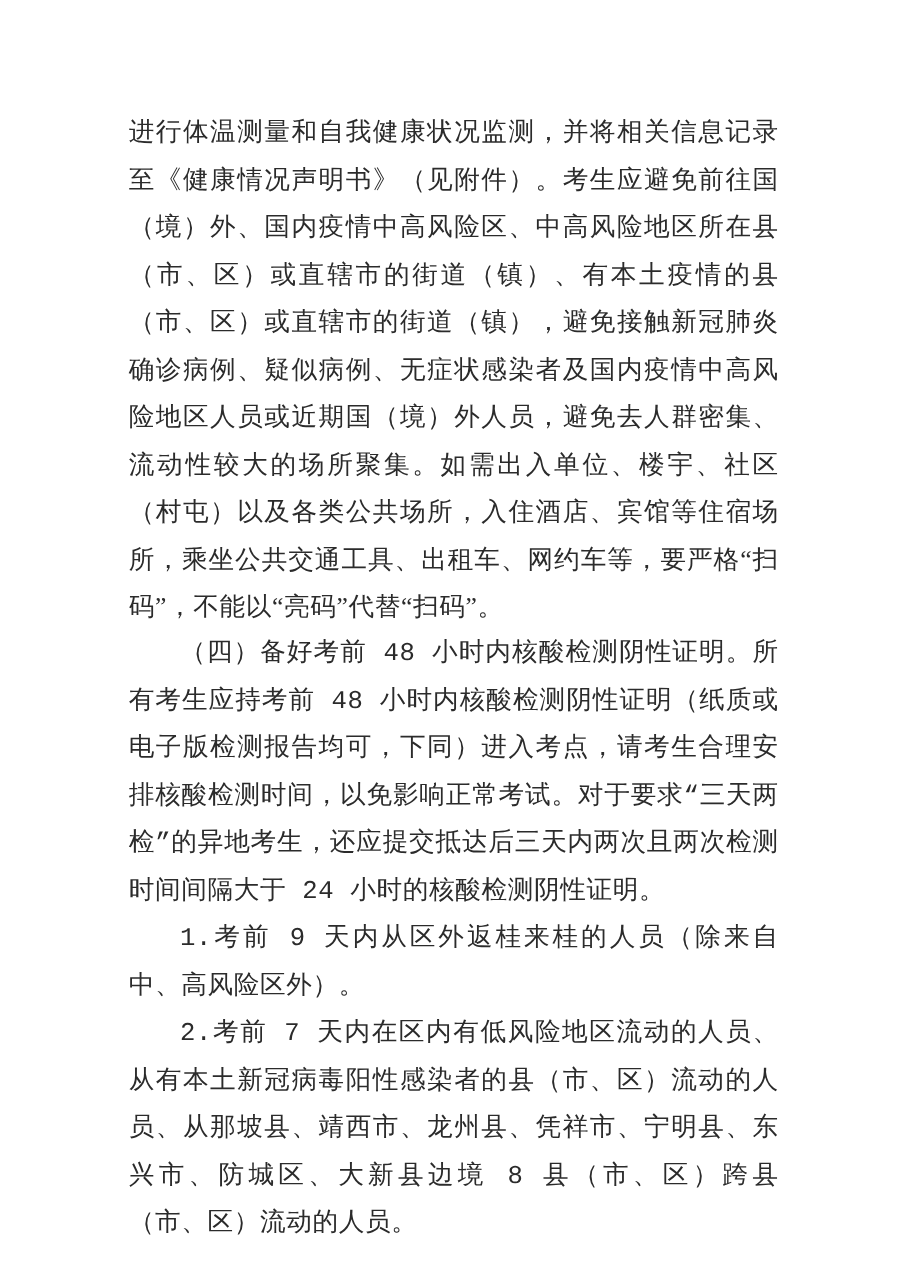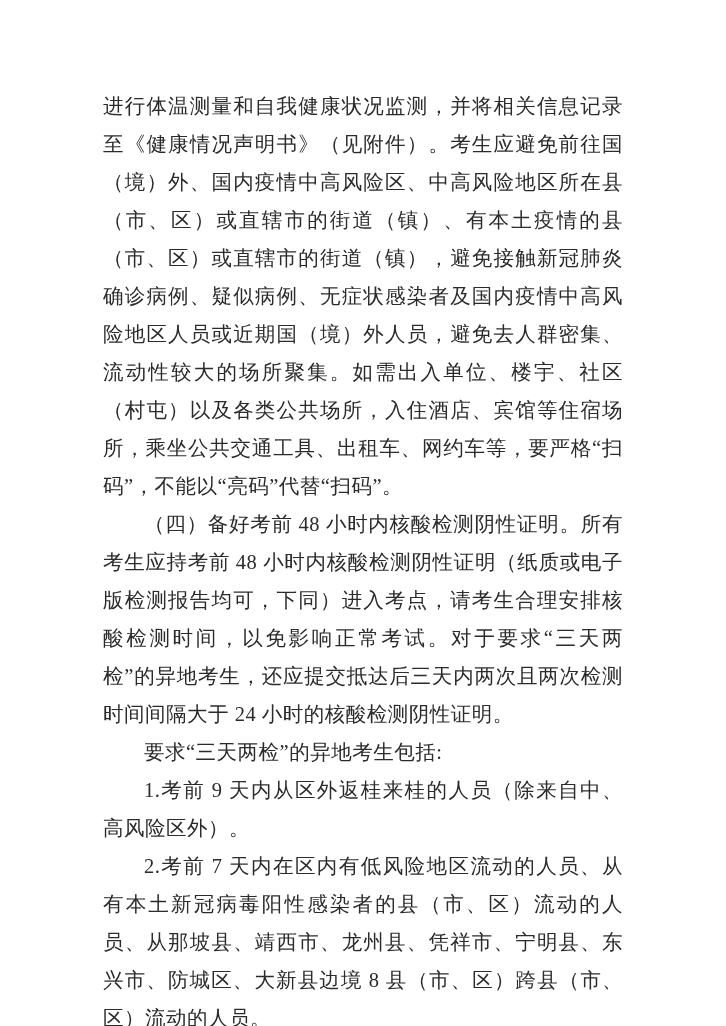--- a/index.html
+++ b/index.html
@@ -27,24 +27,24 @@
     font-size: 20.5px;
     line-height: 38px;
     letter-spacing: 0.5px;
     color: #2b2b2b;
     text-align: justify;
     text-justify: inter-ideograph;
     word-break: break-all;
   }
   .para.indent {
     text-indent: 2em;
+    font-family: Liberation Mono, monospace;
   }
 </style>
 </head>
 <body>
 
 <div class="page">
   <p class="para">进行体温测量和自我健康状况监测，并将相关信息记录至《健康情况声明书》（见附件）。考生应避免前往国（境）外、国内疫情中高风险区、中高风险地区所在县（市、区）或直辖市的街道（镇）、有本土疫情的县（市、区）或直辖市的街道（镇），避免接触新冠肺炎确诊病例、疑似病例、无症状感染者及国内疫情中高风险地区人员或近期国（境）外人员，避免去人群密集、流动性较大的场所聚集。如需出入单位、楼宇、社区（村屯）以及各类公共场所，入住酒店、宾馆等住宿场所，乘坐公共交通工具、出租车、网约车等，要严格“扫码”，不能以“亮码”代替“扫码”。</p>
   <p class="para indent">（四）备好考前 48 小时内核酸检测阴性证明。所有考生应持考前 48 小时内核酸检测阴性证明（纸质或电子版检测报告均可，下同）进入考点，请考生合理安排核酸检测时间，以免影响正常考试。对于要求“三天两检”的异地考生，还应提交抵达后三天内两次且两次检测时间间隔大于 24 小时的核酸检测阴性证明。</p>
-  <p class="para indent">要求“三天两检”的异地考生包括:</p>
   <p class="para indent">1.考前 9 天内从区外返桂来桂的人员（除来自中、高风险区外）。</p>
   <p class="para indent">2.考前 7 天内在区内有低风险地区流动的人员、从有本土新冠病毒阳性感染者的县（市、区）流动的人员、从那坡县、靖西市、龙州县、凭祥市、宁明县、东兴市、防城区、大新县边境 8 县（市、区）跨县（市、区）流动的人员。</p>
 </div>
 
 </body></html>

